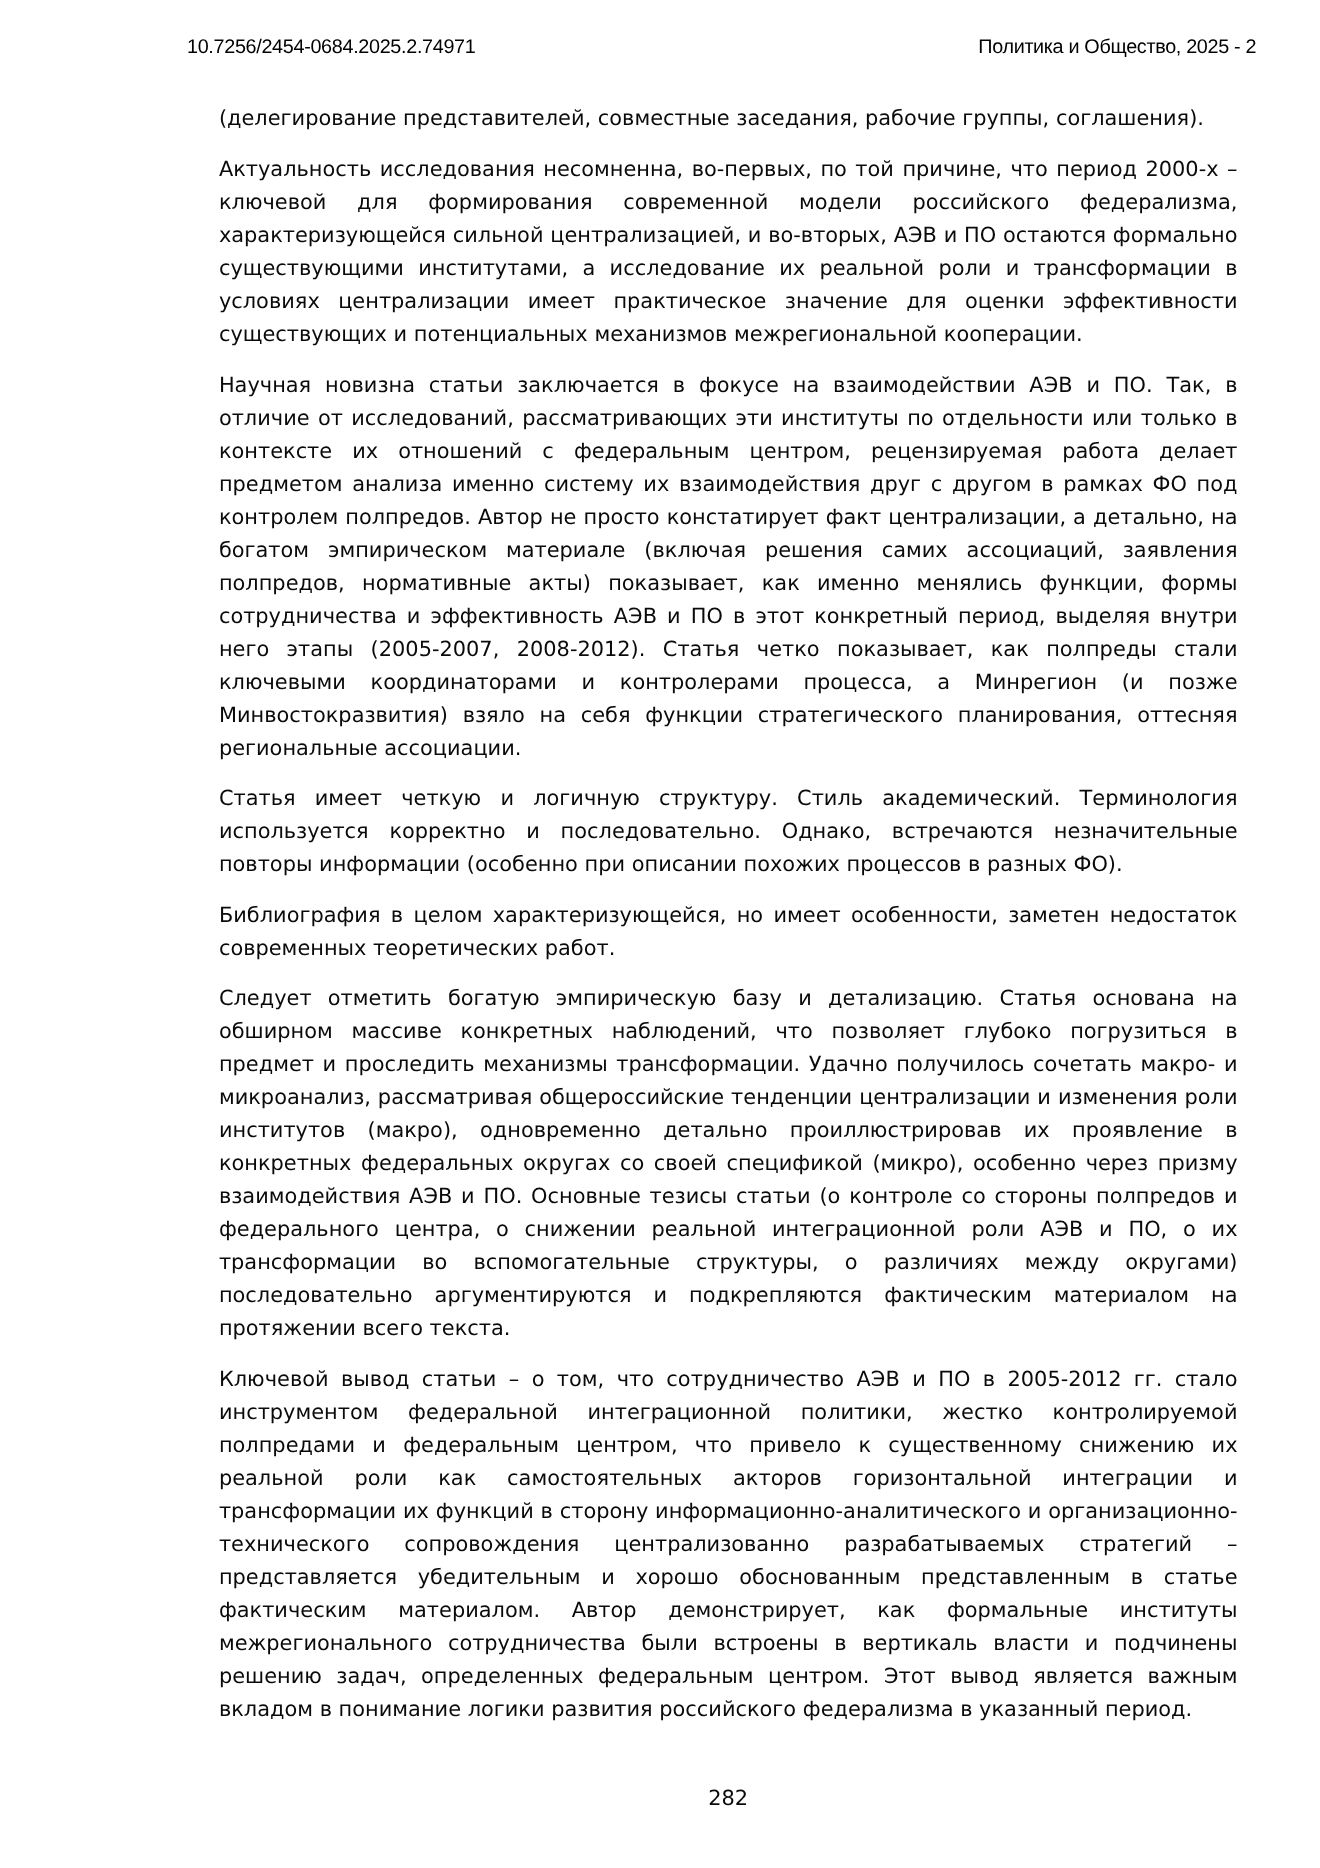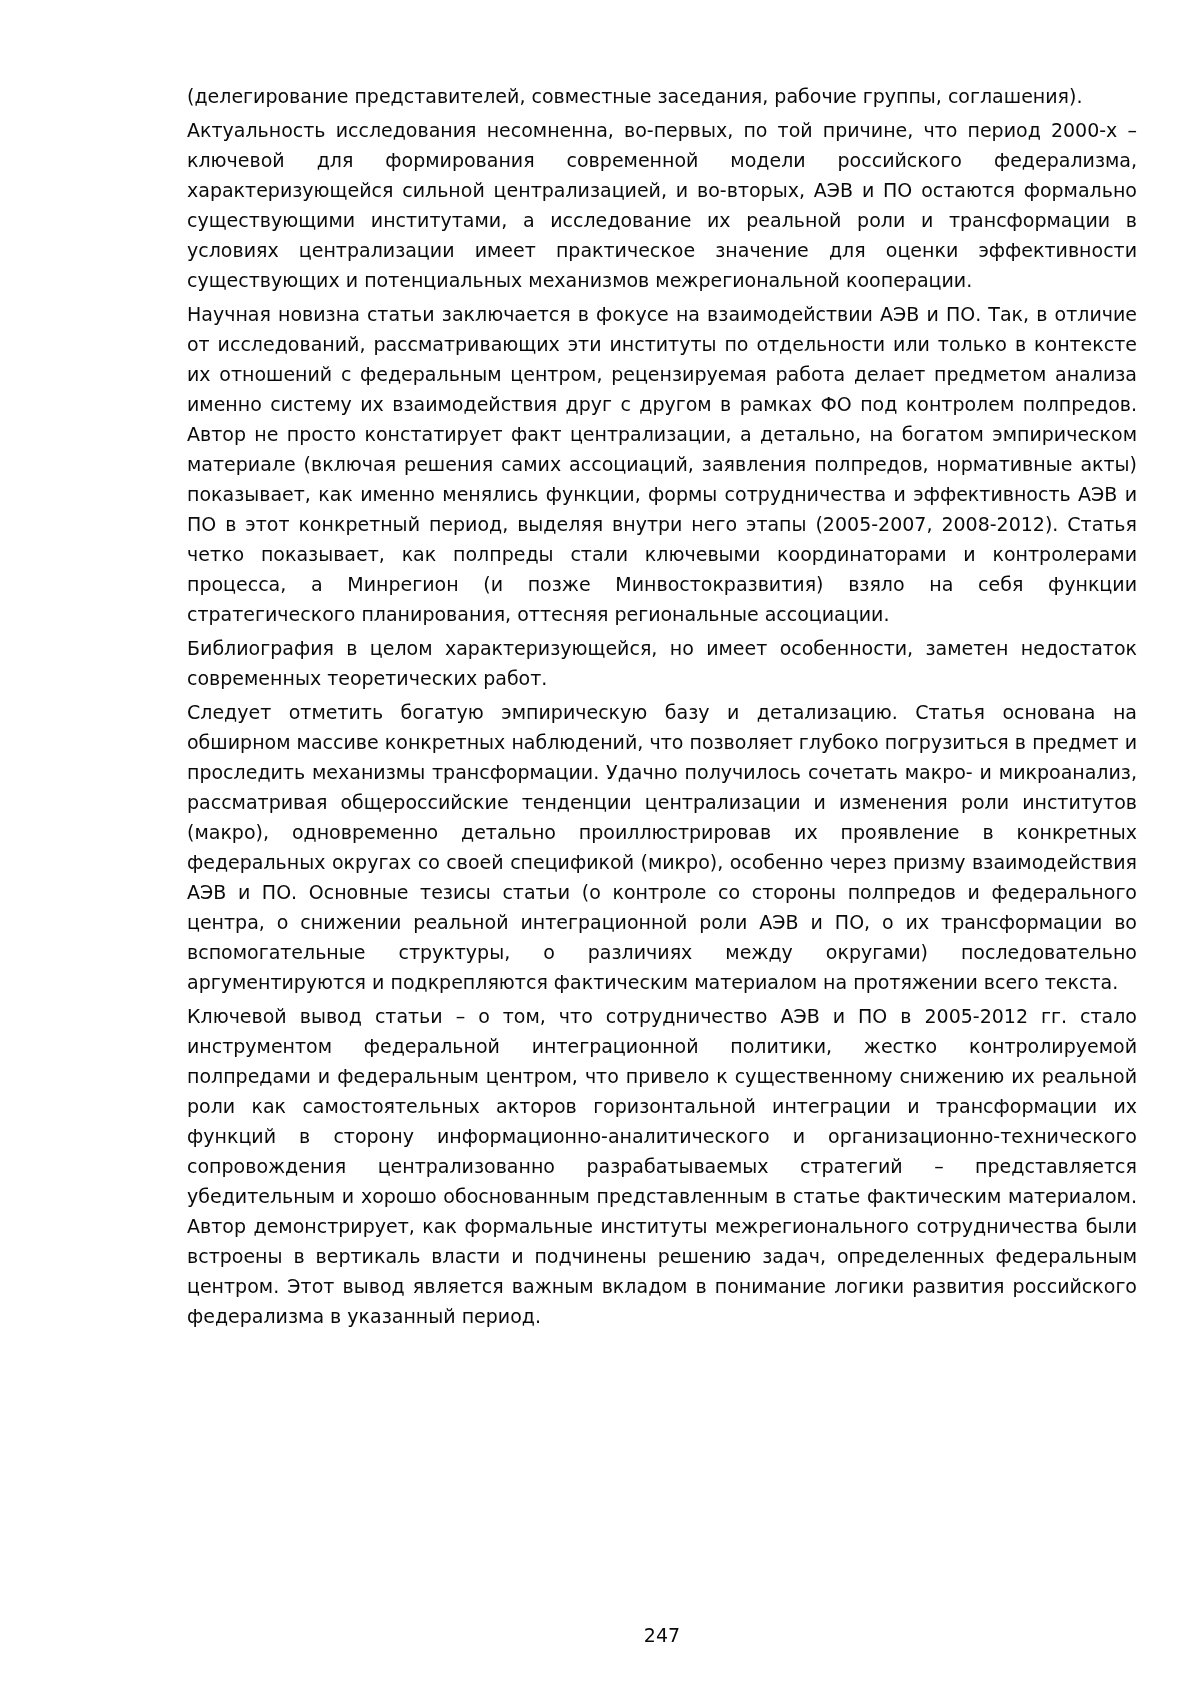--- a/index.html
+++ b/index.html
@@ -34,45 +34,50 @@
     position: absolute;
     top: 77px;
     left: 183px;
     width: 958px;
     font-size: 19px;
     line-height: 30px;
     text-align: justify;
     color: #0a0a0a;
   }
   .article-text p {
-    margin: 4px;
+    margin: 16px;
     padding: 0;
   }
   .page-footer {
     position: absolute;
     left: 183px;
     width: 958px;
     bottom: 52px;
     text-align: center;
     font-size: 19px;
     color: #0a0a0a;
   }
 </style>
 </head>
 <body>
 
 <div class="page">
 
+  <div class="page-header">
+    <span class="doi">10.7256/2454-0684.2025.2.74971</span>
+    <span class="journal">Политика и Общество, 2025 - 2</span>
+  </div>
 
   <div class="article-text">
     <p>(делегирование представителей, совместные заседания, рабочие группы, соглашения).</p>
     <p>Актуальность исследования несомненна, во-первых, по той причине, что период 2000-х – ключевой для формирования современной модели российского федерализма, характеризующейся сильной централизацией, и во-вторых, АЭВ и ПО остаются формально существующими институтами, а исследование их реальной роли и трансформации в условиях централизации имеет практическое значение для оценки эффективности существующих и потенциальных механизмов межрегиональной кооперации.</p>
     <p>Научная новизна статьи заключается в фокусе на взаимодействии АЭВ и ПО. Так, в отличие от исследований, рассматривающих эти институты по отдельности или только в контексте их отношений с федеральным центром, рецензируемая работа делает предметом анализа именно систему их взаимодействия друг с другом в рамках ФО под контролем полпредов. Автор не просто констатирует факт централизации, а детально, на богатом эмпирическом материале (включая решения самих ассоциаций, заявления полпредов, нормативные акты) показывает, как именно менялись функции, формы сотрудничества и эффективность АЭВ и ПО в этот конкретный период, выделяя внутри него этапы (2005-2007, 2008-2012). Статья четко показывает, как полпреды стали ключевыми координаторами и контролерами процесса, а Минрегион (и позже Минвостокразвития) взяло на себя функции стратегического планирования, оттесняя региональные ассоциации.</p>
+    <p>Статья имеет четкую и логичную структуру. Стиль академический. Терминология используется корректно и последовательно. Однако, встречаются незначительные повторы информации (особенно при описании похожих процессов в разных ФО).</p>
     <p>Библиография в целом характеризующейся, но имеет особенности, заметен недостаток современных теоретических работ.</p>
     <p>Следует отметить богатую эмпирическую базу и детализацию. Статья основана на обширном массиве конкретных наблюдений, что позволяет глубоко погрузиться в предмет и проследить механизмы трансформации. Удачно получилось сочетать макро- и микроанализ, рассматривая общероссийские тенденции централизации и изменения роли институтов (макро), одновременно детально проиллюстрировав их проявление в конкретных федеральных округах со своей спецификой (микро), особенно через призму взаимодействия АЭВ и ПО. Основные тезисы статьи (о контроле со стороны полпредов и федерального центра, о снижении реальной интеграционной роли АЭВ и ПО, о их трансформации во вспомогательные структуры, о различиях между округами) последовательно аргументируются и подкрепляются фактическим материалом на протяжении всего текста.</p>
     <p>Ключевой вывод статьи – о том, что сотрудничество АЭВ и ПО в 2005-2012 гг. стало инструментом федеральной интеграционной политики, жестко контролируемой полпредами и федеральным центром, что привело к существенному снижению их реальной роли как самостоятельных акторов горизонтальной интеграции и трансформации их функций в сторону информационно-аналитического и организационно-технического сопровождения централизованно разрабатываемых стратегий – представляется убедительным и хорошо обоснованным представленным в статье фактическим материалом. Автор демонстрирует, как формальные институты межрегионального сотрудничества были встроены в вертикаль власти и подчинены решению задач, определенных федеральным центром. Этот вывод является важным вкладом в понимание логики развития российского федерализма в указанный период.</p>
   </div>
 
   <div class="page-footer">
-    <span>247</span>
+    <span>282</span>
   </div>
 
 </div>
 
 </body></html>

